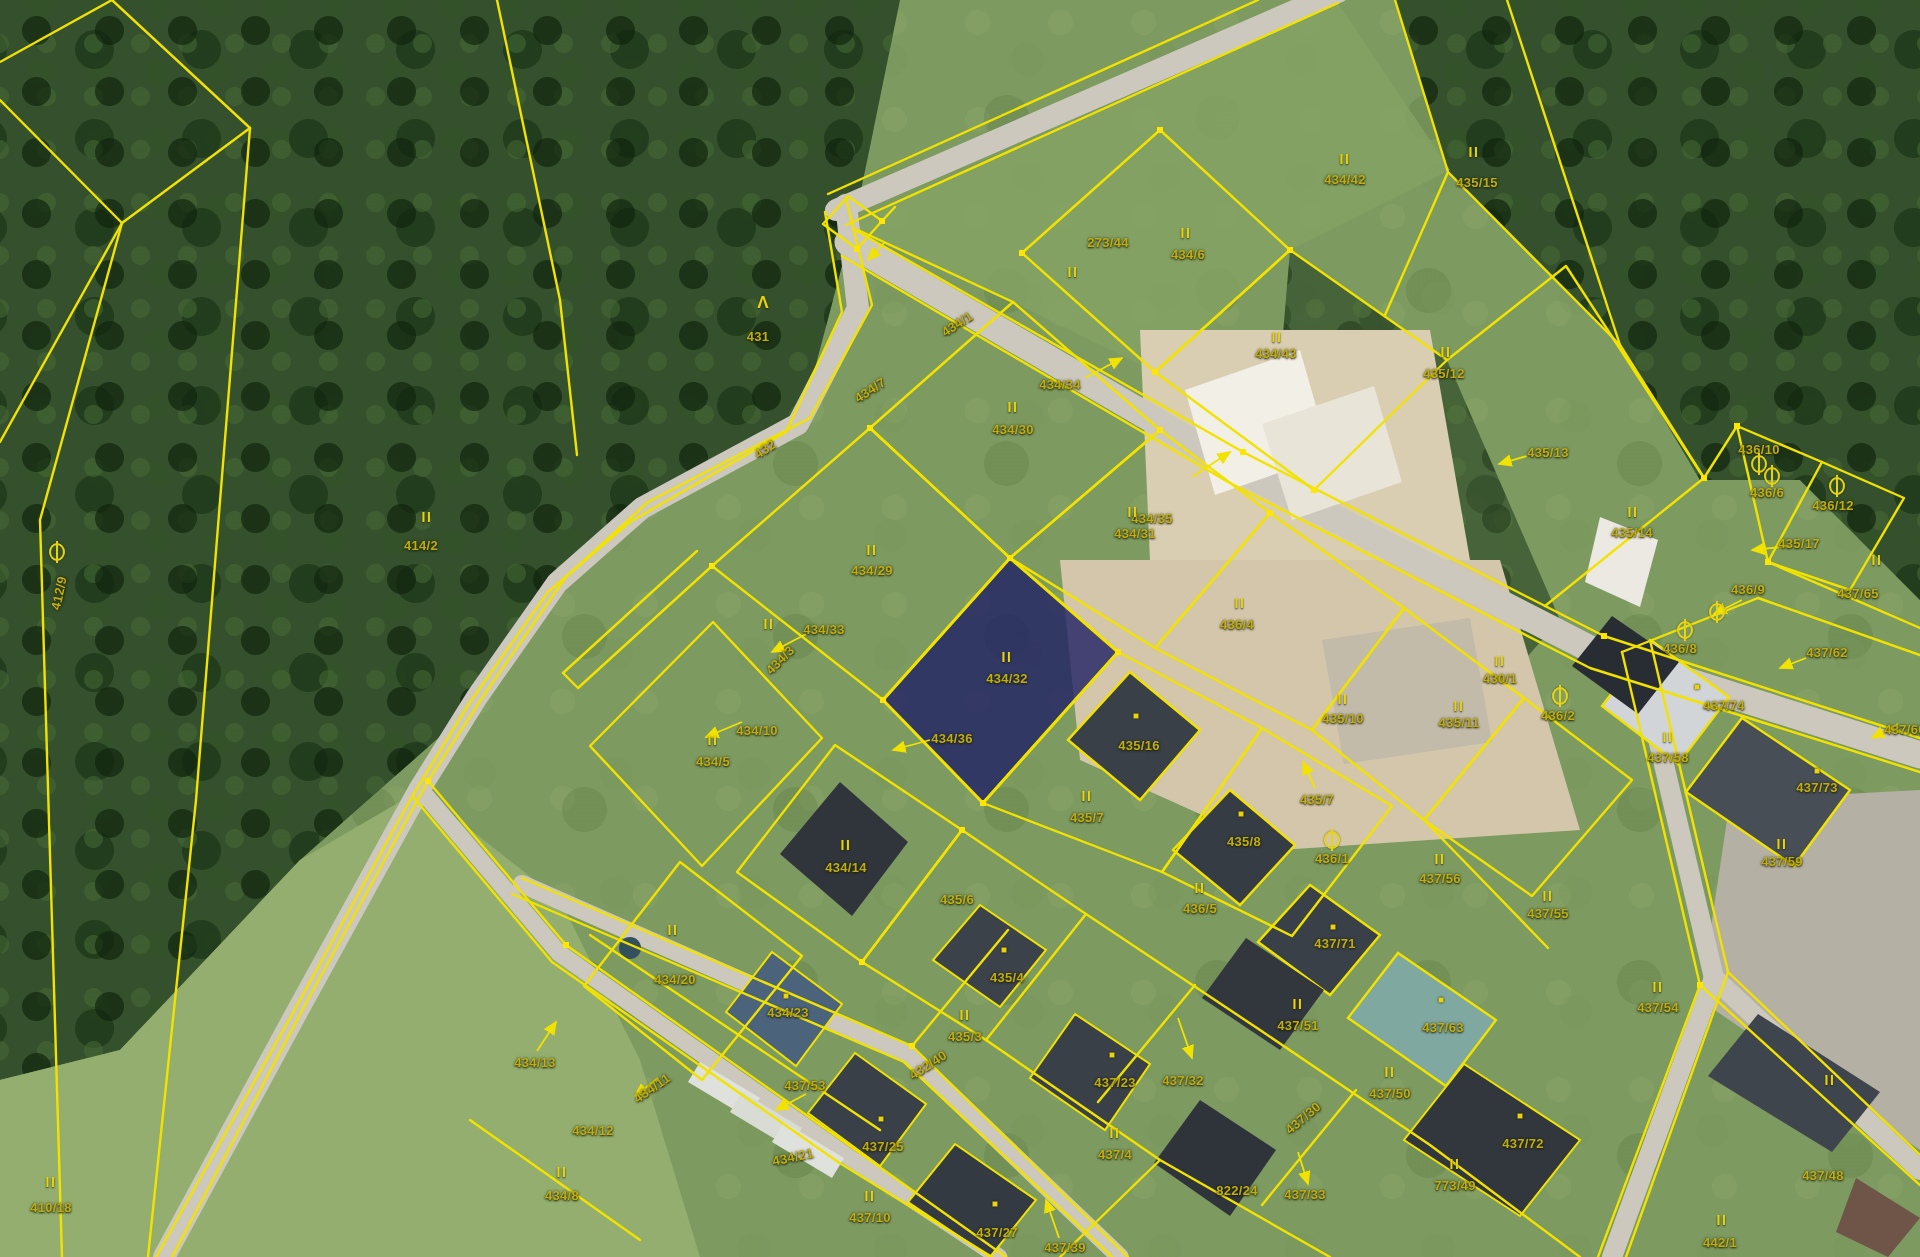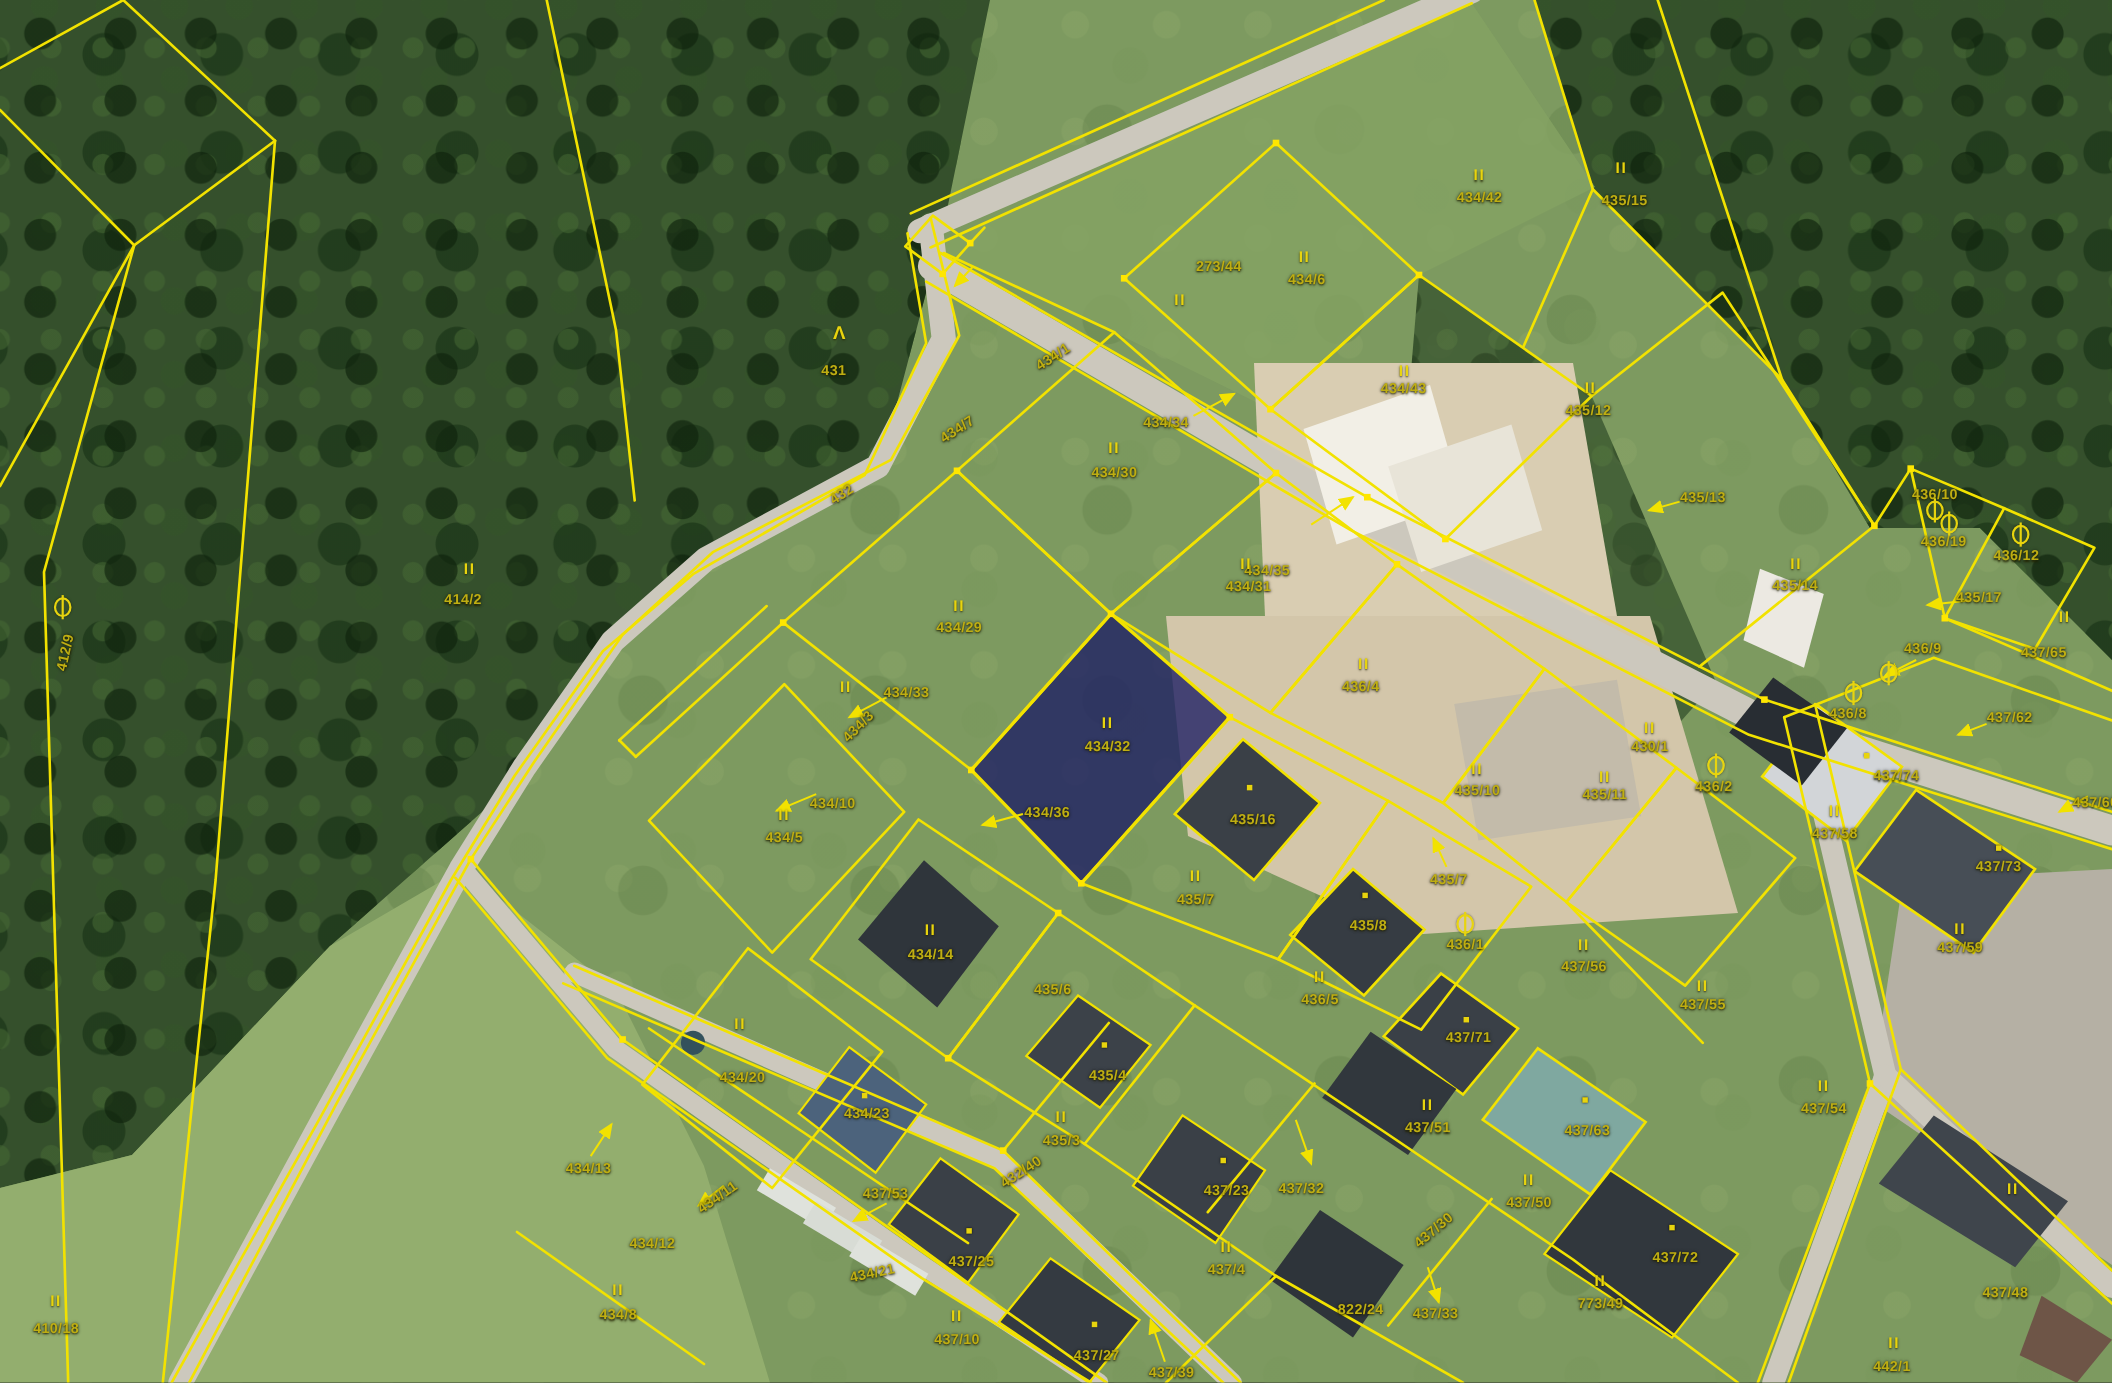--- a/index.html
+++ b/index.html
@@ -248,21 +248,21 @@
       <div class="plabel" style="left: 1139px; top: 745px;">435/16</div>
       <div class="plabel" style="left: 1087px; top: 817px;">435/7</div>
       <div class="plabel" style="left: 1237px; top: 624px;">436/4</div>
       <div class="plabel" style="left: 1343px; top: 718px;">435/10</div>
       <div class="plabel" style="left: 1459px; top: 722px;">435/11</div>
       <div class="plabel" style="left: 1500px; top: 678px;">430/1</div>
       <div class="plabel" style="left: 1558px; top: 715px;">436/2</div>
       <div class="plabel" style="left: 1632px; top: 532px;">435/14</div>
       <div class="plabel" style="left: 1548px; top: 452px;">435/13</div>
       <div class="plabel" style="left: 1759px; top: 449px;">436/10</div>
-      <div class="plabel" style="left: 1767px; top: 492px;">436/19</div>
+      <div class="plabel" style="left: 1767px; top: 492px;">436/6</div>
       <div class="plabel" style="left: 1833px; top: 505px;">436/12</div>
       <div class="plabel" style="left: 1799px; top: 543px;">435/17</div>
       <div class="plabel" style="left: 1858px; top: 593px;">437/65</div>
       <div class="plabel" style="left: 1748px; top: 589px;">436/9</div>
       <div class="plabel" style="left: 1680px; top: 648px;">436/8</div>
       <div class="plabel" style="left: 1827px; top: 652px;">437/62</div>
       <div class="plabel" style="left: 1724px; top: 705px;">437/74</div>
       <div class="plabel" style="left: 1668px; top: 757px;">437/58</div>
       <div class="plabel" style="left: 1817px; top: 787px;">437/73</div>
       <div class="plabel" style="left: 1782px; top: 861px;">437/59</div>

